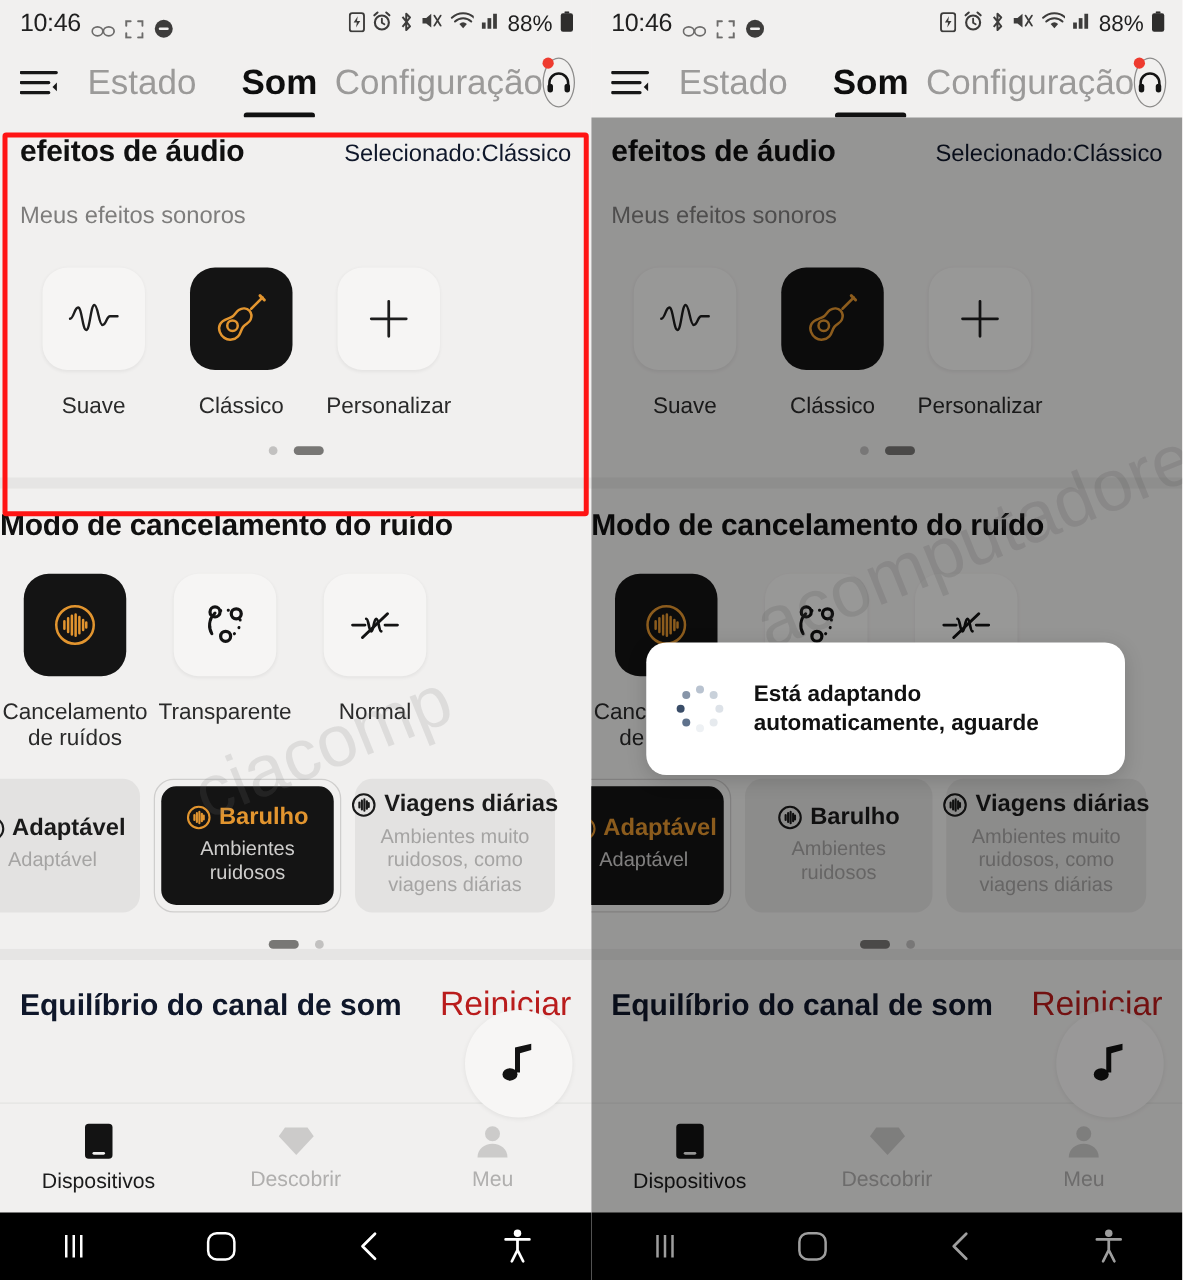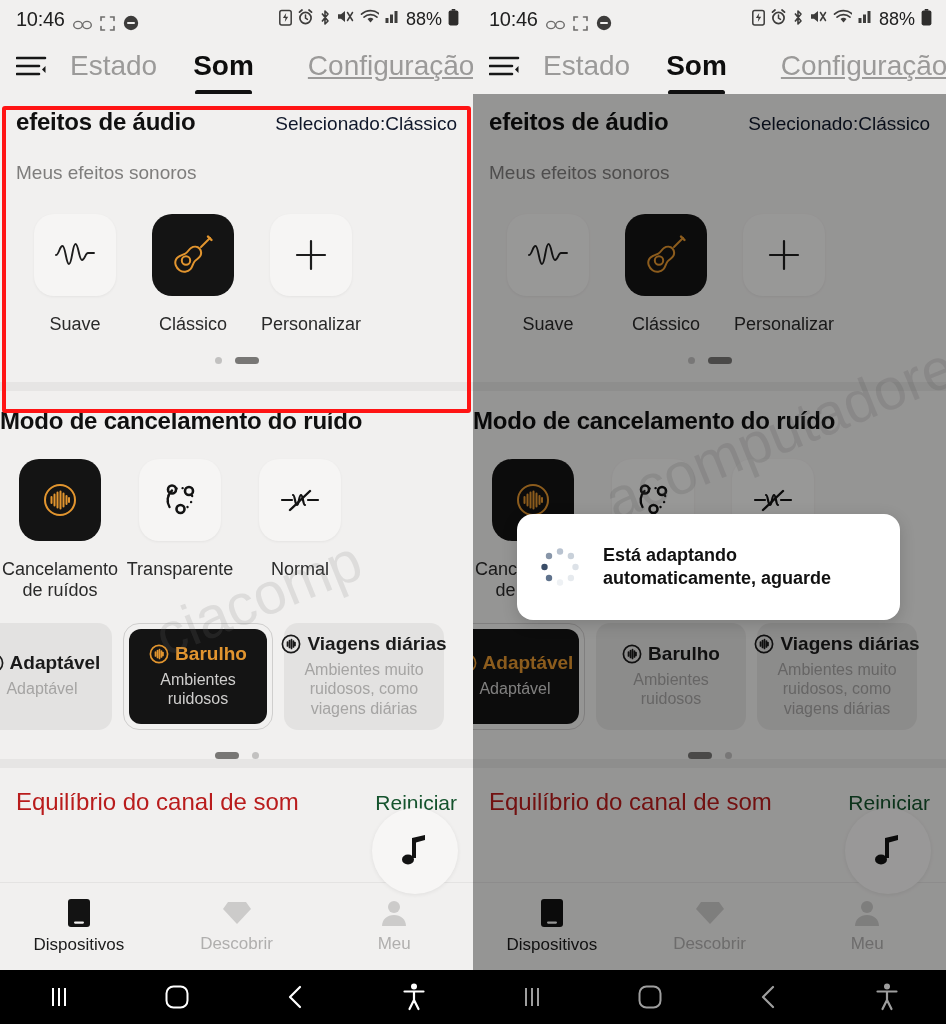--- a/index.html
+++ b/index.html
@@ -20,21 +20,21 @@
   .ico { display:inline-block; line-height:0; }
 
   
   .topnav { height:56px; display:flex; align-items:center; padding:0 14px 0 16px; gap:0; background:#f1f0ef; position:relative; }
   .hamb { width:38px; height:34px; display:flex; align-items:center; justify-content:flex-start; }
   .tab { font-size:28px; color:#9b9a99; padding:0 0 0 0; position:relative; white-space:nowrap; }
   .tab.estado { margin-left:22px; }
   .tab.active { color:#0e0e0e; font-weight:700; }
   .tab.active .underline { position:absolute; left:2px; right:2px; bottom:-13px; height:5px; background:#111; border-radius:3px; }
   .tab.som { margin-left:36px; }
-  .tab.config { margin-left:54px;text-decoration:underline; }
+  .tab.config { margin-left:14px; }
   .reddot { position:absolute; top:-4px; right:-9px; width:9px; height:9px; border-radius:50%; background:#ee3b2f; }
   .hp-btn { margin-left:auto; width:40px; height:40px; border-radius:50%; border:1.7px solid #8d8c8b;
             display:flex; align-items:center; justify-content:center; }
 
   
   .body { position:relative; height:calc(1024px - 38px - 56px); background:#f1f0ef; }
 
   .card { background:#f1f0ef; padding:0 16px; }
   .sec-head { display:flex; align-items:baseline; justify-content:space-between; padding:14px 0 0 0; }
   .sec-title { font-size:24px; font-weight:700; color:#101010; letter-spacing:-0.2px; }
@@ -78,22 +78,22 @@
   .redbox { position:absolute; left:2px; right:2px; border:4px solid #ff1414; border-radius:3px;
             pointer-events:none; z-index:30; }
 
   
   .fab { position:absolute; width:86px; height:86px; border-radius:50%; background:#f7f6f5;
          display:flex; align-items:center; justify-content:center; z-index:20;
          box-shadow:0 1px 4px rgba(0,0,0,0.07); }
 
   .balance { padding:0 16px; }
   .bal-row { display:flex; align-items:baseline; justify-content:space-between; padding-top:20px; }
-  .bal-title { font-size:24px; font-weight:400; color:#b91c1c; }
-  .bal-reset { font-size:21px; color:#14532d; }
+  .bal-title { font-size:24px; font-weight:700; color:#0f172a; }
+  .bal-reset { font-size:27px; color:#b91c1c; }
 
   .bottomnav { position:absolute; left:0; right:0; bottom:54px; height:88px; background:#f1f0ef;
                border-top:1px solid #e4e3e2; display:flex; align-items:center; }
   .navitem { flex:1; display:flex; flex-direction:column; align-items:center; gap:7px; }
   .nav-label { font-size:17px; color:#b0afae; }
   .nav-label.act { color:#1b1b1b; }
 
   .sysbar { position:absolute; left:0; right:0; bottom:0; height:54px; background:#000;
             display:flex; align-items:center; }
   .sysitem { flex:1; display:flex; align-items:center; justify-content:center; }

